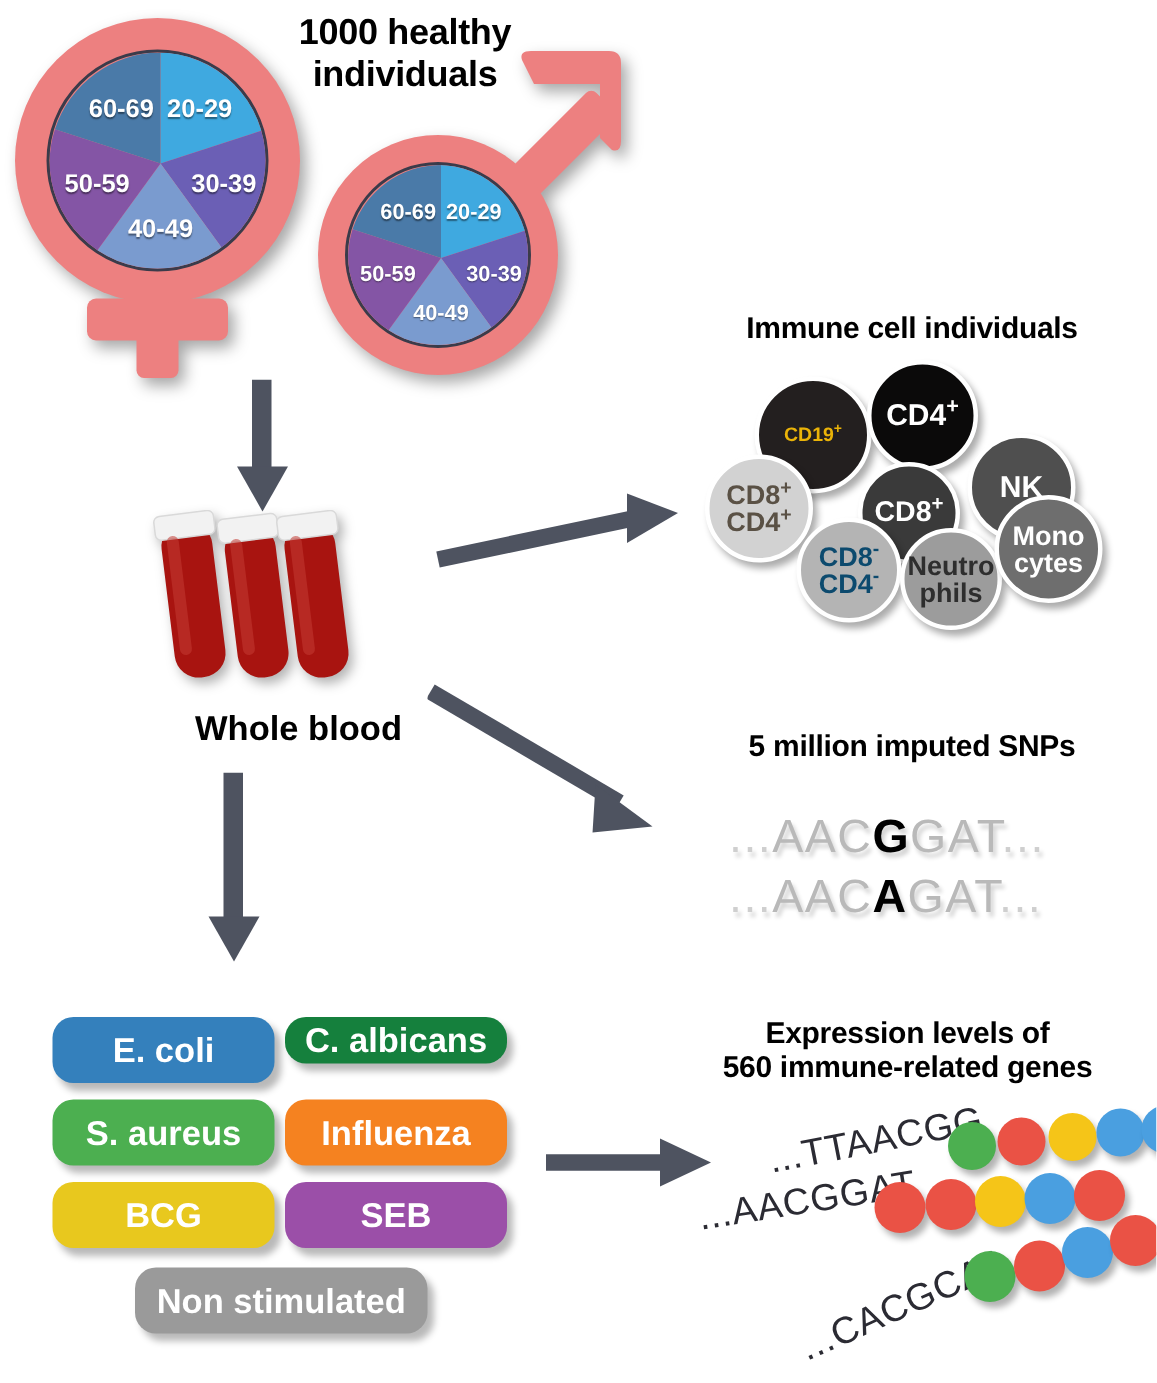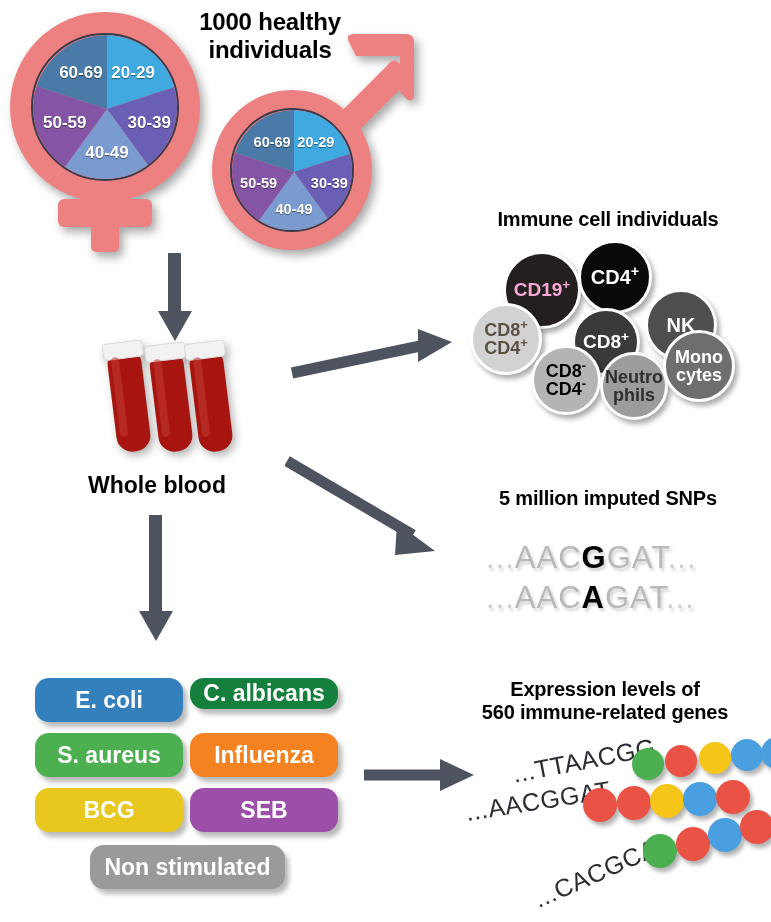--- a/index.html
+++ b/index.html
@@ -195,56 +195,56 @@
         <rect x="60" y="18" width="8" height="78" rx="4" fill="#C33A33" opacity="0.55"></rect>
       </g>
       <g transform="rotate(-7 112 60)">
         <rect x="96" y="8" width="34" height="104" rx="16" fill="#A81410"></rect>
         <rect x="93" y="2" width="40" height="16" rx="4" fill="#F2F2F2" stroke="#D9D9D9" stroke-width="1"></rect>
         <rect x="100" y="16" width="8" height="80" rx="4" fill="#C33A33" opacity="0.55"></rect>
       </g>
     </svg>
   </div>
 
-  <div class="abs" style="left:88px; top:472px; width:180px; font-size:23px; font-weight:bold; color:#000; text-align:left;">Whole blood</div>
+  <div class="abs" style="left:88px; top:472px; width:180px; font-size:23px; font-weight:bold; color:#000; text-align:right;">Whole blood</div>
 
   <svg class="abs" width="165" height="60" style="left:290px; top:325px;" viewBox="0 0 165 60">
     <line x1="2" y1="48" x2="135" y2="20" stroke="#4E5360" stroke-width="11"></line>
     <polygon points="128,4 162,17 128,37" fill="#4E5360"></polygon>
   </svg>
 
   <svg class="abs" width="165" height="110" style="left:285px; top:455px;" viewBox="0 0 165 110">
     <line x1="2" y1="6" x2="128" y2="80" stroke="#4E5360" stroke-width="11"></line>
     <polygon points="112,68 150,96 110,100" fill="#4E5360"></polygon>
   </svg>
 
   <svg class="abs" width="46" height="130" style="left:133px; top:515px;" viewBox="0 0 46 130">
     <rect x="16" y="0" width="13" height="100" fill="#4E5360"></rect>
     <polygon points="6,96 40,96 23,126" fill="#4E5360"></polygon>
   </svg>
 
   <div class="abs title" id="title-immune">Immune cell individuals</div>
 
   <div class="abs" id="immune-cells" style="left:0px; top:0px; width:771px; height:922px; pointer-events:none;">
-      <div class="cell" style="left: 503px; top: 251px; width: 78px; height: 78px; background: rgb(35, 31, 31); color: #f9a8d4; font-size: 19px; z-index: 1;">
+      <div class="cell" style="left: 503px; top: 251px; width: 78px; height: 78px; background: rgb(35, 31, 31); color: #eab308; font-size: 13px; z-index: 1;">
         <span>CD19<sup>+</sup></span>
       </div>
       <div class="cell" style="left: 578px; top: 240px; width: 74px; height: 74px; background: rgb(11, 10, 10); color: rgb(255, 255, 255); font-size: 20px; z-index: 2;">
         <span>CD4<sup>+</sup></span>
       </div>
       <div class="cell" style="left: 645px; top: 289px; width: 72px; height: 72px; background: rgb(79, 79, 79); color: rgb(255, 255, 255); font-size: 20px; z-index: 3;">
         <span>NK</span>
       </div>
       <div class="cell" style="left: 572px; top: 308px; width: 68px; height: 68px; background: rgb(58, 58, 58); color: rgb(255, 255, 255); font-size: 19px; z-index: 4;">
         <span>CD8<sup>+</sup></span>
       </div>
       <div class="cell" style="left: 470px; top: 303px; width: 72px; height: 72px; background: rgb(210, 210, 210); color: rgb(90, 81, 69); font-size: 18px; z-index: 5;">
         <span>CD8<sup>+</sup><br>CD4<sup>+</sup></span>
       </div>
-      <div class="cell" style="left: 531px; top: 345px; width: 70px; height: 70px; background: rgb(180, 180, 180); color: #000000; font-size: 18px; z-index: 6;">
+      <div class="cell" style="left: 531px; top: 345px; width: 70px; height: 70px; background: rgb(180, 180, 180); color: #0c4a6e; font-size: 18px; z-index: 6;">
         <span>CD8<sup>-</sup><br>CD4<sup>-</sup></span>
       </div>
       <div class="cell" style="left: 600px; top: 352px; width: 68px; height: 68px; background: rgb(156, 156, 156); color: rgb(46, 46, 46); font-size: 18px; z-index: 7;">
         <span>Neutro<br>phils</span>
       </div>
       <div class="cell" style="left: 663px; top: 330px; width: 72px; height: 72px; background: rgb(110, 110, 110); color: rgb(255, 255, 255); font-size: 18px; z-index: 8;">
         <span>Mono<br>cytes</span>
       </div>
     </div>
 

